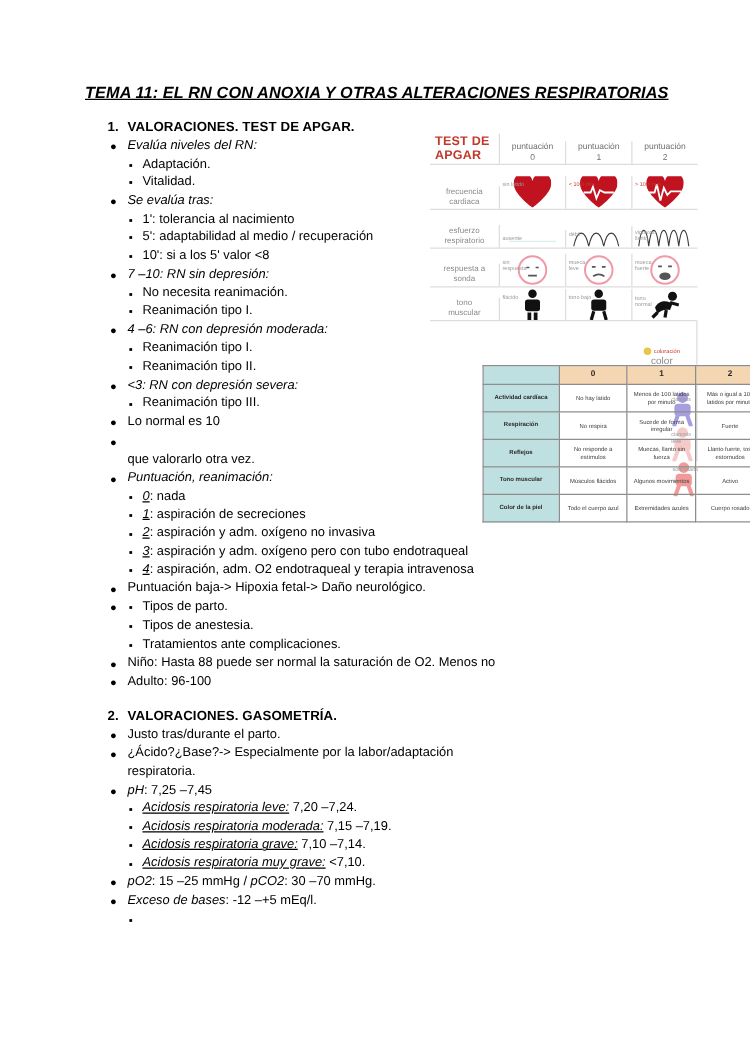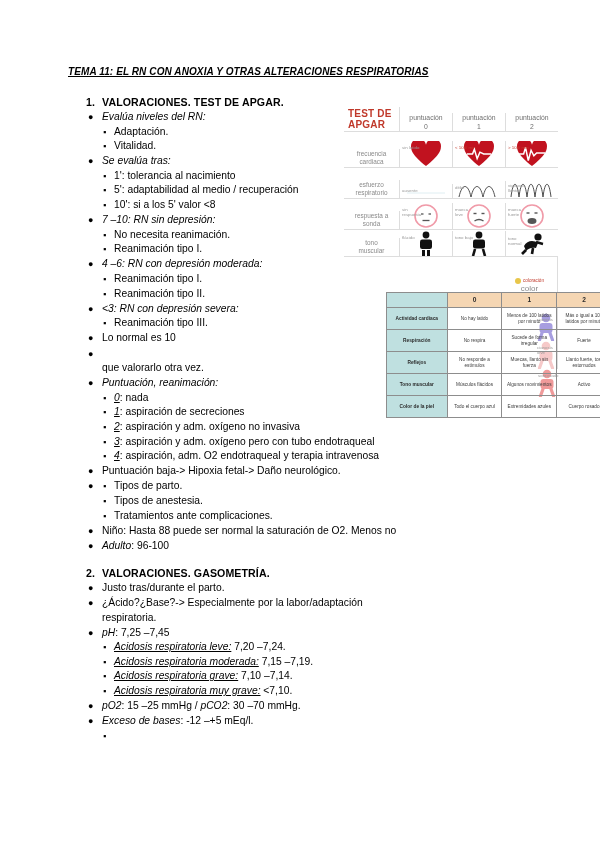--- a/index.html
+++ b/index.html
@@ -21,21 +21,21 @@
     height: 848px;
     background: #ffffff;
   }
 
   
   .doc-title {
     position: absolute;
     left: 68px;
     top: 66px;
     width: 470px;
-    font-size: 10px;
+    font-size: 13px;
     font-weight: bold;
     font-style: italic;
     text-decoration: underline;
     letter-spacing: 0.1px;
     white-space: nowrap;
   }
 
   
   .content {
     position: absolute;
@@ -321,21 +321,21 @@
         </ul>
       </li>
 
       <li>
         <span class="dot">●</span>
         <span style="">Niño</span><span>: Hasta 88 puede ser normal la saturación de O2. Menos no</span>
       </li>
 
       <li>
         <span class="dot">●</span>
-        <span style="font-style:italic">Adulto</span><span>: 96-100</span>
+        <span style="">Adulto</span><span>: 96-100</span>
       </li>
     </ul>
 
     <div class="spacer"></div>
 
     <div class="sec-heading">
       <span class="num">2.</span>
       <span>VALORACIONES. GASOMETRÍA.</span>
     </div>
 

